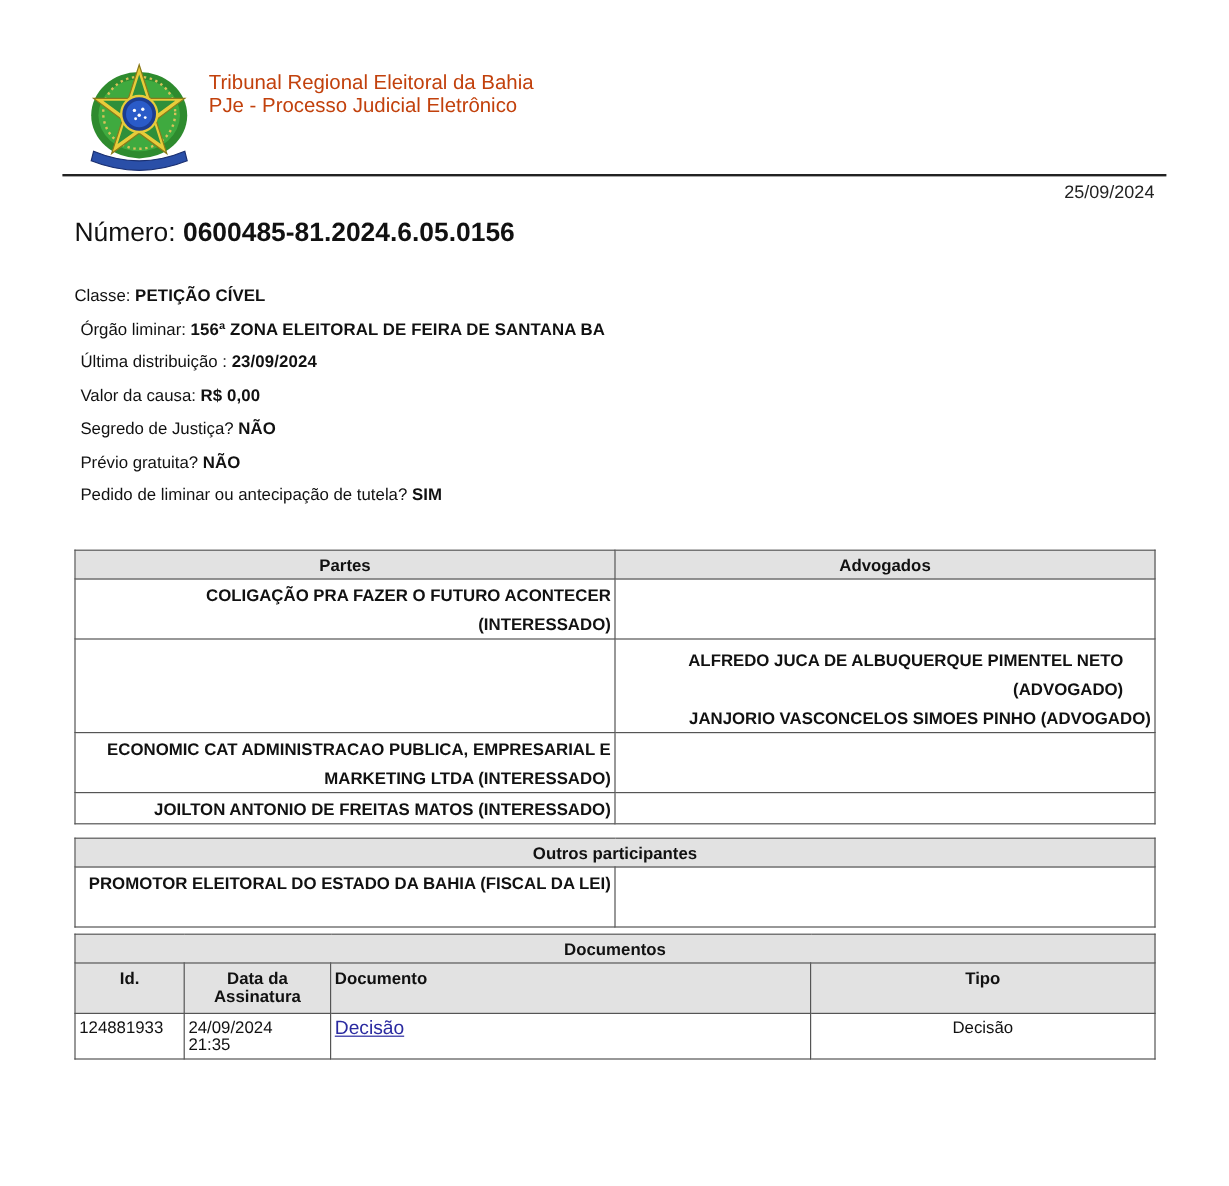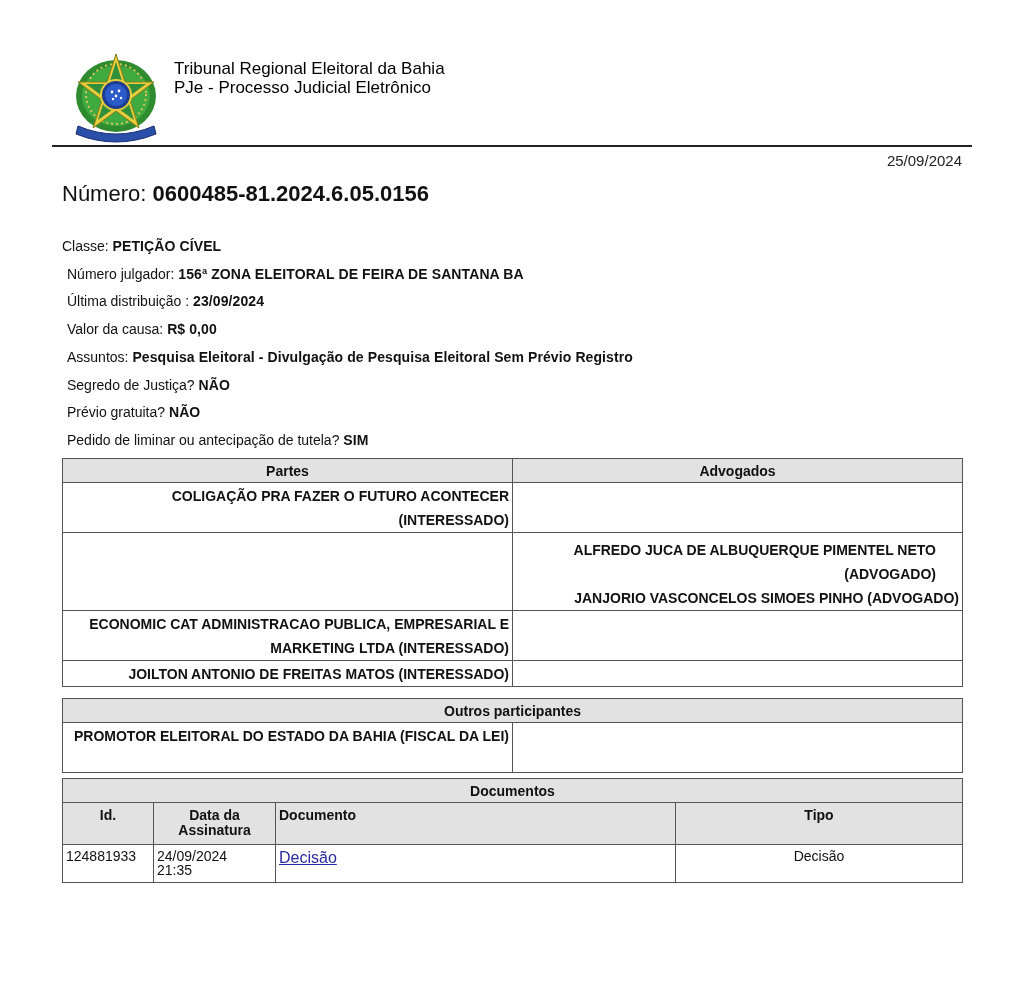--- a/index.html
+++ b/index.html
@@ -4,21 +4,21 @@
   <style>
     * { box-sizing: border-box; margin: 0; padding: 0; }
     html, body {
       width: 1024px; height: 988px; background: #ffffff;
       font-family: "Liberation Sans", "DejaVu Sans", sans-serif;
       color: #111111; overflow: hidden;
     }
     .page { position: relative; width: 1024px; height: 988px; }
     .header { position: absolute; left: 70px; top: 50px; display: flex; align-items: flex-start; }
     .emblem { width: 92px; height: 94px; }
-    .header-text { margin-left: 12px; margin-top: 9px; font-size: 17px; line-height: 19px; color: #000000; }
+    .header-text { margin-left: 12px; margin-top: 9px; font-size: 17px; line-height: 19px; color: #c2410c; }
     .header-rule { position: absolute; left: 52px; top: 145px; width: 920px; height: 2px; background: #222; }
     .date { position: absolute; right: 62px; top: 152px; font-size: 15px; color: #222; }
     .numero { position: absolute; left: 62px; top: 181px; font-size: 22px; color: #111; }
     .numero b { font-weight: bold; }
     .fields { position: absolute; left: 62px; top: 233px; font-size: 14px; line-height: 27.7px; }
     .fields .row { white-space: nowrap; }
     .fields .row.indent { padding-left: 5px; }
     .fields b { font-weight: bold; letter-spacing: 0.1px; }
 
     table { border-collapse: collapse; position: absolute; left: 62px; width: 901px; font-size: 14px; }
@@ -70,24 +70,23 @@
 
   <div class="header-rule"></div>
   <div class="date">25/09/2024</div>
 
   <div class="numero">
     <span>Número: </span><b>0600485-81.2024.6.05.0156</b>
   </div>
 
   <div class="fields">
     <div class="row"><span>Classe: </span><b>PETIÇÃO CÍVEL</b></div>
-    <div class="row indent"><span>Número julgador: </span><b>156ª ZONA ELEITORAL DE FEIRA DE SANTANA BA</b></div>
+    <div class="row indent"><span>Órgão liminar: </span><b>156ª ZONA ELEITORAL DE FEIRA DE SANTANA BA</b></div>
     <div class="row indent"><span>Última distribuição : </span><b>23/09/2024</b></div>
     <div class="row indent"><span>Valor da causa: </span><b>R$ 0,00</b></div>
-    <div class="row indent"><span>Assuntos: </span><b>Pesquisa Eleitoral - Divulgação de Pesquisa Eleitoral Sem Prévio Registro</b></div>
     <div class="row indent"><span>Segredo de Justiça? </span><b>NÃO</b></div>
     <div class="row indent"><span>Prévio gratuita? </span><b>NÃO</b></div>
     <div class="row indent"><span>Pedido de liminar ou antecipação de tutela? </span><b>SIM</b></div>
   </div>
 
   <table class="t-partes">
     <colgroup>
         <col class="c1">
         <col>
       </colgroup>

